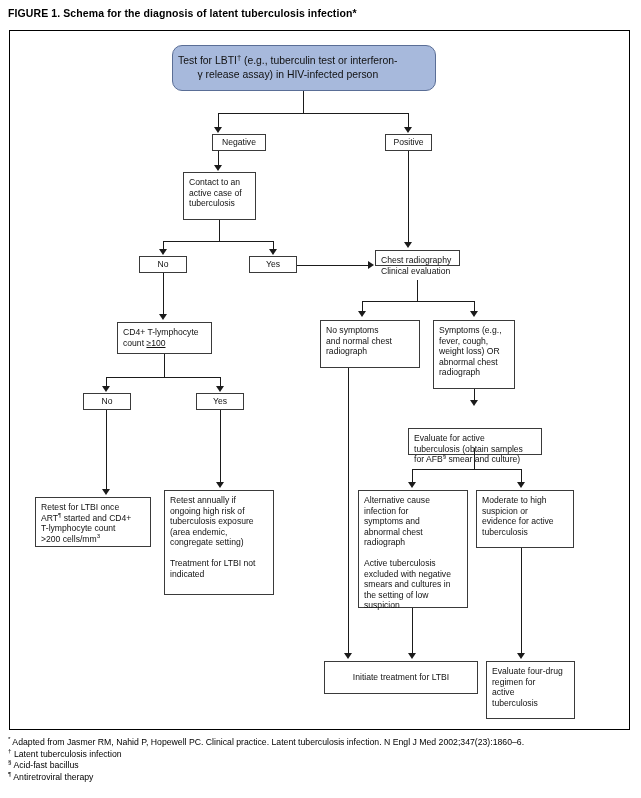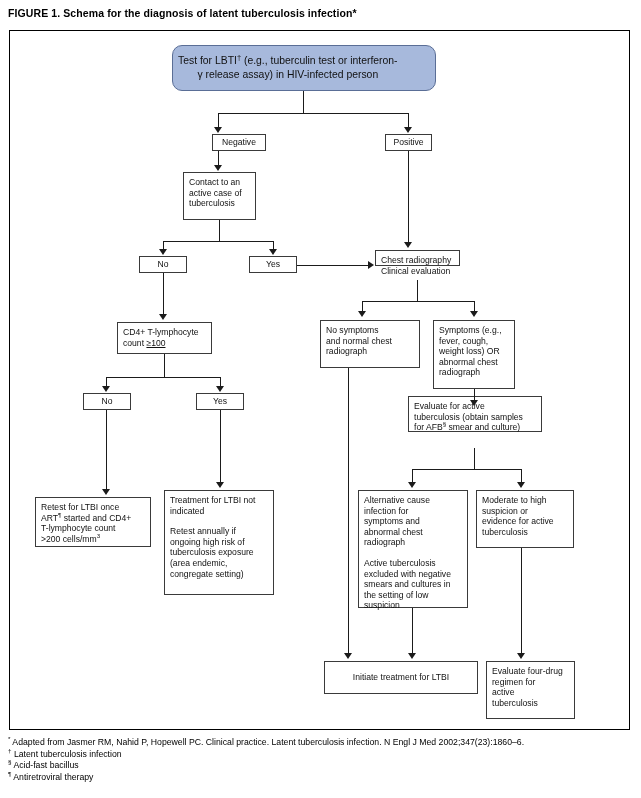--- a/index.html
+++ b/index.html
@@ -145,44 +145,44 @@
   </div>
 
   <div class="node" style="left:433px;top:320px;width:82px;height:69px;">
     <div>Symptoms (e.g.,</div>
     <div>fever, cough,</div>
     <div>weight loss) OR</div>
     <div>abnormal chest</div>
     <div>radiograph</div>
   </div>
 
-  <div class="node" style="left:408px;top:396px;width:134px;height:36px;">
+  <div class="node" style="left:408px;top:428px;width:134px;height:27px;">
     <div>Evaluate for active</div>
     <div>tuberculosis (obtain samples</div>
     <div><span>for AFB</span><sup>§</sup><span> smear and culture)</span></div>
   </div>
 
   <div class="node" style="left:35px;top:497px;width:116px;height:50px;">
     <div>Retest for LTBI once</div>
     <div><span>ART</span><sup>¶</sup><span> started and CD4+</span></div>
     <div>T-lymphocyte count</div>
     <div><span>&gt;200 cells/mm</span><sup>3</sup></div>
   </div>
 
   <div class="node" style="left:164px;top:490px;width:110px;height:105px;">
     <p>
-      <span>Treatment for LTBI not</span><br>
-      <span>indicated</span>
-    </p>
-    <p>
       <span>Retest annually if</span><br>
       <span>ongoing high risk of</span><br>
       <span>tuberculosis exposure</span><br>
       <span>(area endemic,</span><br>
       <span>congregate setting)</span>
+    </p>
+    <p>
+      <span>Treatment for LTBI not</span><br>
+      <span>indicated</span>
     </p>
   </div>
 
   <div class="node" style="left:358px;top:490px;width:110px;height:118px;">
     <p>
       <span>Alternative cause</span><br>
       <span>infection for</span><br>
       <span>symptoms and</span><br>
       <span>abnormal chest</span><br>
       <span>radiograph</span>

